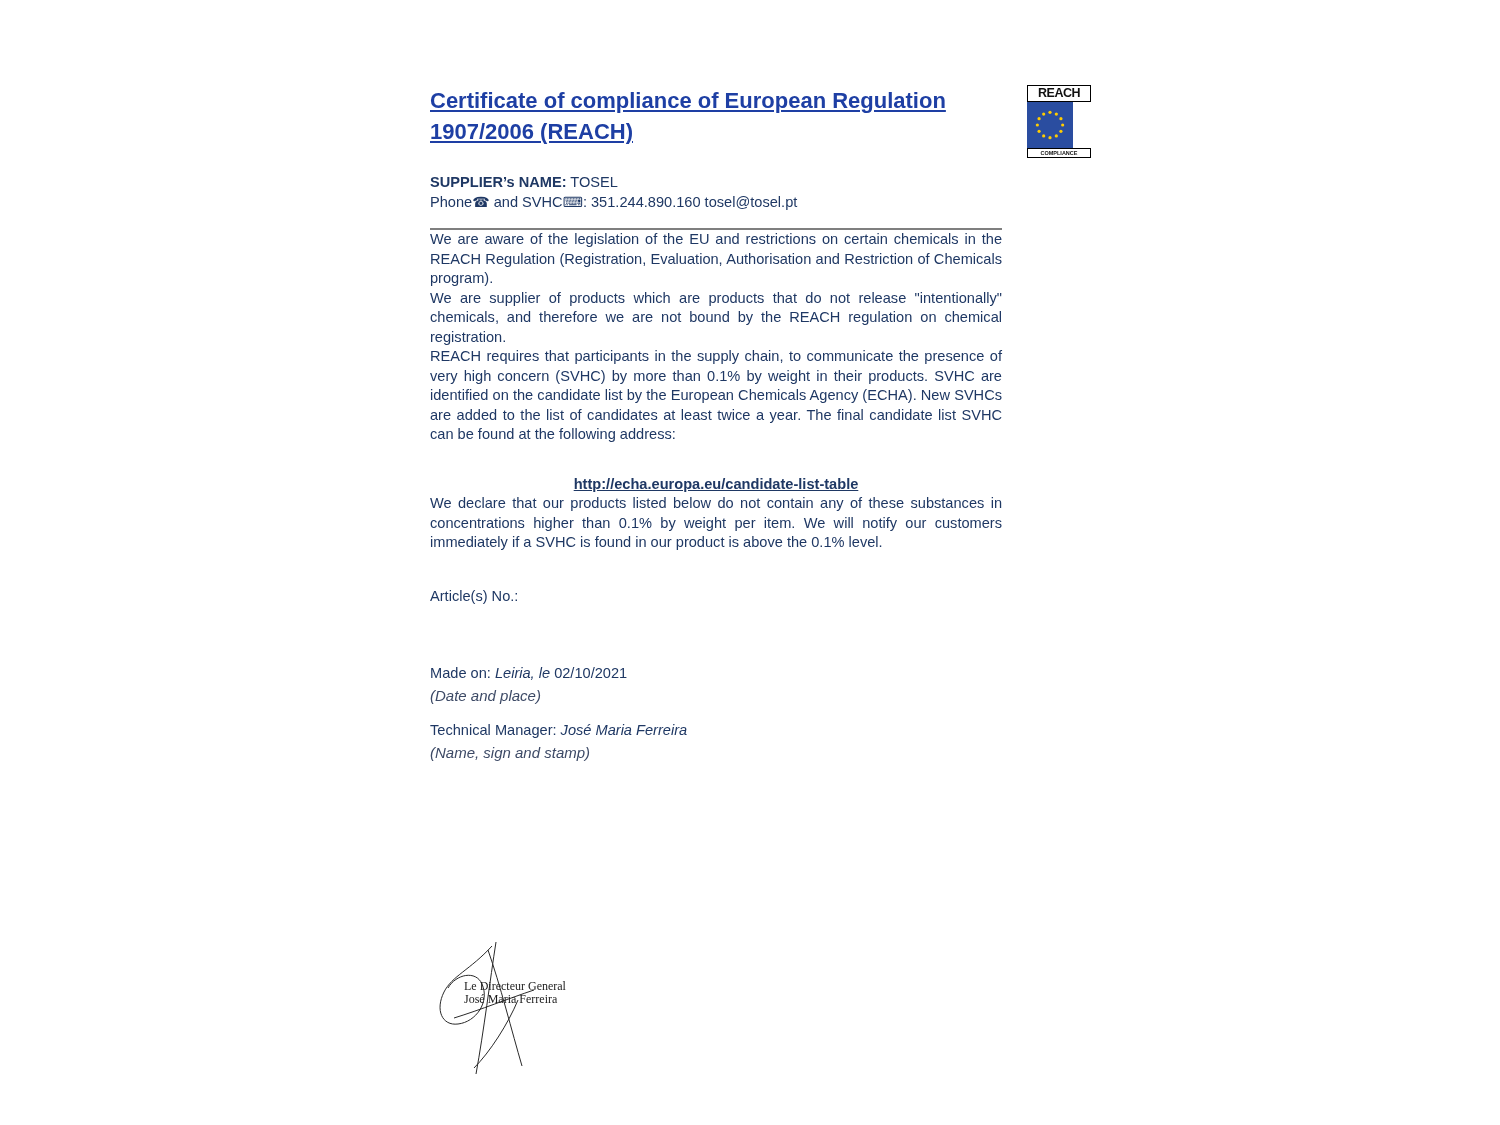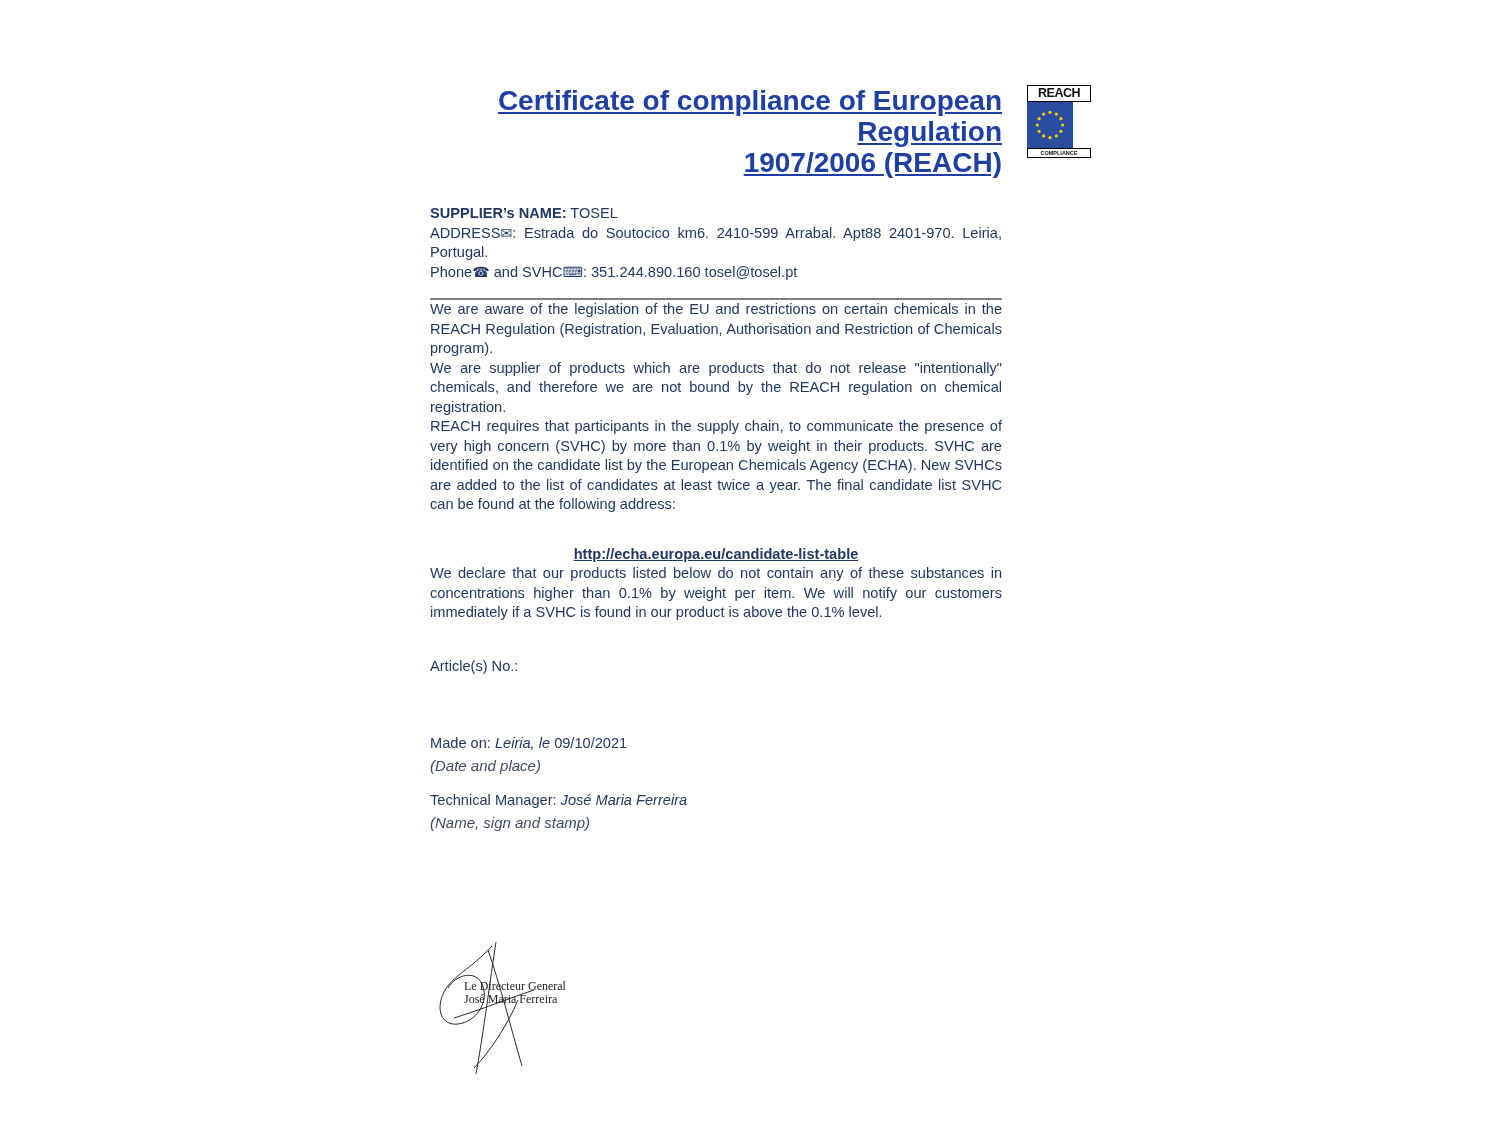--- a/index.html
+++ b/index.html
@@ -5,21 +5,21 @@
   html,body { margin:0; padding:0; background:#ffffff; }
   .page {
     position:relative; width:1500px; height:1125px; background:#ffffff;
     font-family:"Liberation Sans", sans-serif; overflow:hidden;
   }
   .content {
     position:absolute; left:430px; top:85px; width:572px;
     color:#1f3864; font-size:14.6px; line-height:19.5px;
   }
   .doc-title {
-    text-align:right; color:#1e3fa4; font-weight:bold; font-size:28px;
+    text-align:left; color:#1e3fa4; font-weight:bold; font-size:22px;
     line-height:31px; margin:0 0 0 0;
   }
   .doc-title .tline { text-decoration:underline; }
   .supplier { margin-top:26px; text-align:justify; }
   .supplier .lbl-underline { font-weight:bold; }
   .icon-inline { font-size:14px; }
   .divider {
     border:none; border-top:2px solid #7f7f7f; margin:16px 0 0 0; height:0;
   }
   p.body-par { text-align:justify; margin:0; }
@@ -63,43 +63,40 @@
     <h1 class="doc-title">
       <span class="tline">Certificate of compliance of European Regulation</span><br>
       <span class="tline">1907/2006 (REACH)</span>
     </h1>
 
     <div class="supplier">
       <div>
         <span class="lbl-underline">SUPPLIER’s NAME:</span><span> TOSEL</span>
       </div>
       <div>
-        <span>ADDRESS</span><span class="icon-inline">✉</span><span>: Estrada do Soutocico km6. 2410-599 Arrabal. Apt88 2401-970. Leiria, Portugal.</span>
-      </div>
-      <div>
         <span>Phone</span><span class="icon-inline">☎</span><span> and SVHC</span><span class="icon-inline">⌨</span><span>: 351.244.890.160 tosel@tosel.pt</span>
       </div>
     </div>
 
     <hr class="divider">
 
     <p class="body-par p1">We are aware of the legislation of the EU and restrictions on certain chemicals in the REACH Regulation (Registration, Evaluation, Authorisation and Restriction of Chemicals program).</p>
     <p class="body-par p2">We are supplier of products which are products that do not release "intentionally" chemicals, and therefore we are not bound by the REACH regulation on chemical registration.</p>
     <p class="body-par p3">REACH requires that participants in the supply chain, to communicate the presence of very high concern (SVHC) by more than 0.1% by weight in their products. SVHC are identified on the candidate list by the European Chemicals Agency (ECHA). New SVHCs are added to the list of candidates at least twice a year. The final candidate list SVHC can be found at the following address:</p>
 
     <div class="link-line">
       <a>http://echa.europa.eu/candidate-list-table</a>
     </div>
 
     <p class="body-par p4">We declare that our products listed below do not contain any of these substances in concentrations higher than 0.1% by weight per item. We will notify our customers immediately if a SVHC is found in our product is above the 0.1% level.</p>
 
     <div class="article-line">Article(s) No.:</div>
 
     <div class="made-on">
-      <span class="bold-lbl">Made on:</span><span class="ital"> Leiria, le </span><span>09/10/2021</span>
+      <span class="bold-lbl">Made on:</span><span class="ital"> Leiria, le </span><span>02/10/2021</span>
     </div>
     <div class="caption">(Date and place)</div>
 
     <div class="tech-mgr">
       <span class="bold-lbl">Technical Manager:</span><span class="ital"> José Maria Ferreira</span>
     </div>
     <div class="caption"> (Name, sign and stamp)</div>
   </div>
 
   <div class="reach-logo">

